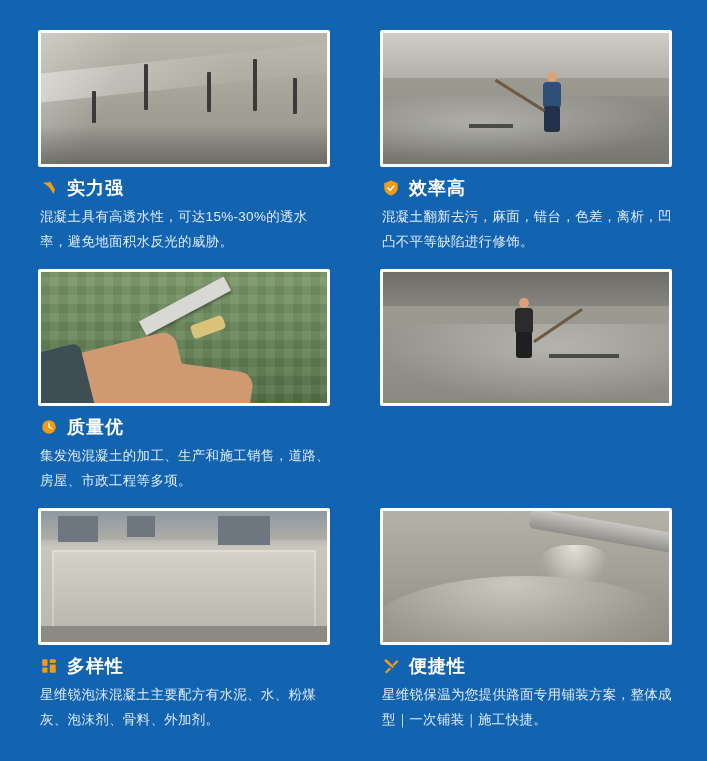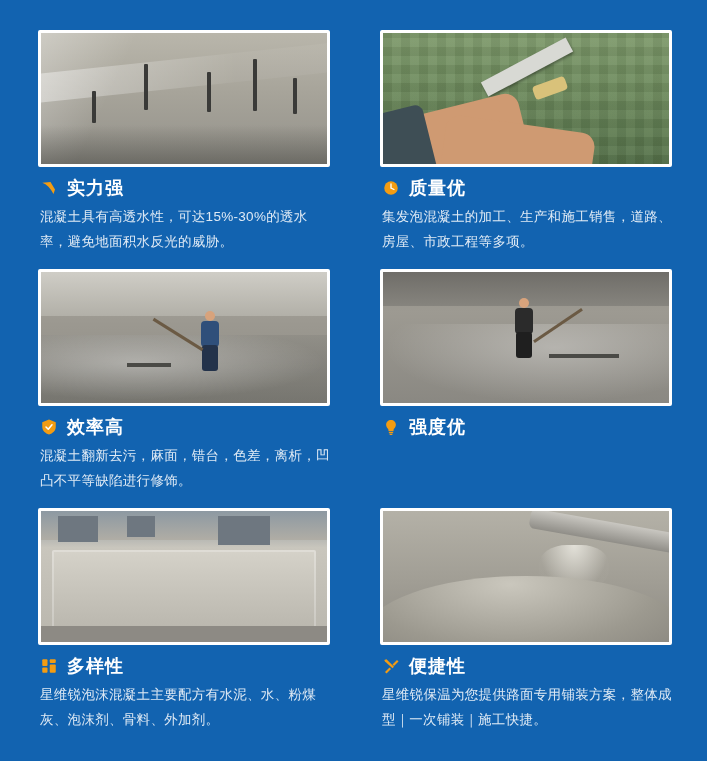--- a/index.html
+++ b/index.html
@@ -221,41 +221,20 @@
           <div class="post" style="left:18%;top:44%;height:32px;"></div>
         </div>
       </div>
       <div class="title-row">
         <svg class="icon" viewBox="0 0 24 24">
           <path d="M3 5 C9 7, 14 12, 18 20 L20 14 L14 4 Z" fill="#f39c12"></path>
         </svg>
         <div class="title">实力强</div>
       </div>
       <p class="desc">混凝土具有高透水性，可达15%-30%的透水率，避免地面积水反光的威胁。</p>
-    </div>
-
-    <div class="card">
-      <div class="thumb">
-        <div class="inner ph2">
-          <div class="wall"></div>
-          <div class="trowel"></div>
-          <div class="handle"></div>
-          <div class="arm a1"></div>
-          <div class="arm a2"></div>
-          <div class="sleeve"></div>
-        </div>
-      </div>
-      <div class="title-row">
-        <svg class="icon" viewBox="0 0 24 24">
-          <circle cx="12" cy="12" r="9" fill="#f39c12"></circle>
-          <path d="M12 6.5 V12 L16 14" stroke="#ffffff" stroke-width="1.8" fill="none" stroke-linecap="round"></path>
-        </svg>
-        <div class="title">质量优</div>
-      </div>
-      <p class="desc">集发泡混凝土的加工、生产和施工销售，道路、房屋、市政工程等多项。</p>
     </div>
 
     <div class="card">
       <div class="thumb">
         <div class="inner ph3">
           <div class="band"></div>
           <div class="wetpatch"></div>
           <div class="worker" style="left:56%;top:30%;">
             <div class="head" style="left:4px;top:0;"></div>
             <div class="torso" style="left:0;top:10px;"></div>
@@ -270,40 +249,53 @@
           <path d="M12 2 L21 5.5 V12 C21 17, 17 20.5, 12 22 C7 20.5, 3 17, 3 12 V5.5 Z" fill="#f39c12"></path>
           <path d="M8 12 L11 15 L16 9" stroke="#ffffff" stroke-width="2" fill="none" stroke-linecap="round" stroke-linejoin="round"></path>
         </svg>
         <div class="title">效率高</div>
       </div>
       <p class="desc">混凝土翻新去污，麻面，错台，色差，离析，凹凸不平等缺陷进行修饰。</p>
     </div>
 
     <div class="card">
       <div class="thumb">
+        <div class="inner ph2">
+          <div class="wall"></div>
+          <div class="trowel"></div>
+          <div class="handle"></div>
+          <div class="arm a1"></div>
+          <div class="arm a2"></div>
+          <div class="sleeve"></div>
+        </div>
+      </div>
+      <div class="title-row">
+        <svg class="icon" viewBox="0 0 24 24">
+          <circle cx="12" cy="12" r="9" fill="#f39c12"></circle>
+          <path d="M12 6.5 V12 L16 14" stroke="#ffffff" stroke-width="1.8" fill="none" stroke-linecap="round"></path>
+        </svg>
+        <div class="title">质量优</div>
+      </div>
+      <p class="desc">集发泡混凝土的加工、生产和施工销售，道路、房屋、市政工程等多项。</p>
+    </div>
+
+    <div class="card">
+      <div class="thumb">
         <div class="inner ph4">
           <div class="far"></div>
           <div class="sheen"></div>
           <div class="worker" style="left:46%;top:20%;">
             <div class="head" style="left:4px;top:0;"></div>
             <div class="torso" style="left:0;top:10px;background:#2b2b2b;"></div>
             <div class="legs" style="left:1px;top:34px;background:#1f1f1f;"></div>
             <div class="pole" style="left:14px;top:26px;transform:rotate(-34deg);"></div>
             <div class="blade" style="left:34px;top:56px;width:70px;"></div>
           </div>
         </div>
       </div>
-      <div class="title-row">
-        <svg class="icon" viewBox="0 0 24 24">
-          <path d="M12 2.5 C8.2 2.5 5.5 5.3 5.5 9 C5.5 11.6 7 13.4 8.3 14.8 L8.8 17.5 H15.2 L15.7 14.8 C17 13.4 18.5 11.6 18.5 9 C18.5 5.3 15.8 2.5 12 2.5 Z" fill="#f39c12"></path>
-          <rect x="9" y="18.6" width="6" height="1.8" rx="0.9" fill="#f39c12"></rect>
-          <rect x="10" y="21" width="4" height="1.6" rx="0.8" fill="#f39c12"></rect>
-        </svg>
-        <div class="title">强度优</div>
-      </div>
     </div>
 
     <div class="card">
       <div class="thumb">
         <div class="inner ph6">
           <div class="sky"></div>
           <div class="bldg" style="left:6%;width:14%;height:20%;"></div>
           <div class="bldg" style="left:30%;width:10%;height:16%;"></div>
           <div class="bldg" style="left:62%;width:18%;height:22%;"></div>
           <div class="deck"></div>

